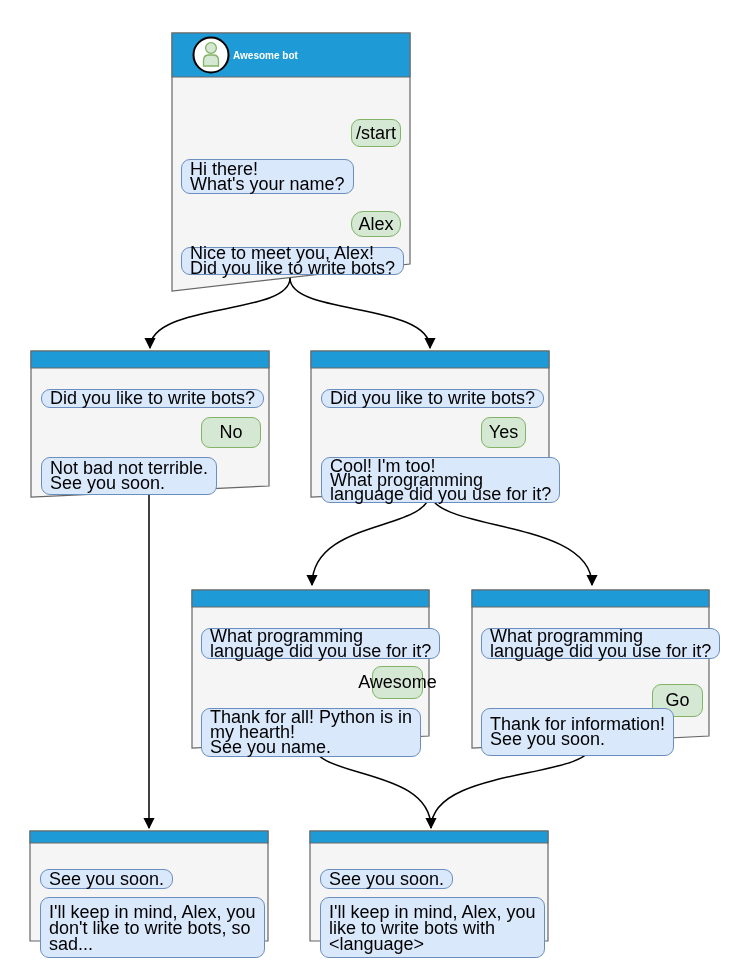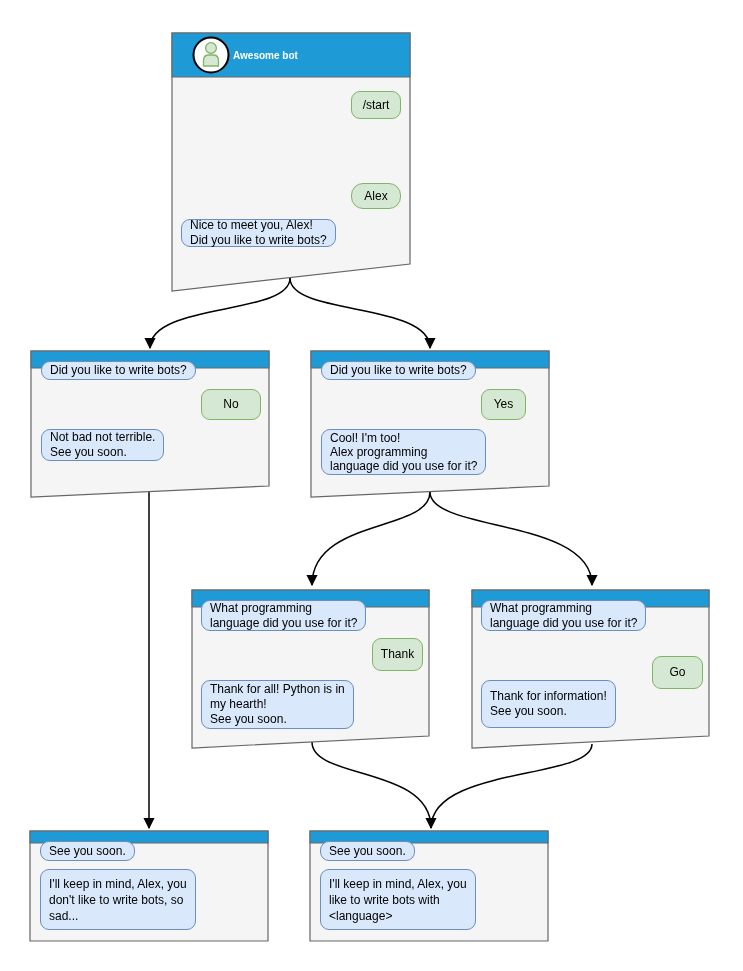--- a/index.html
+++ b/index.html
@@ -22,25 +22,26 @@
     overflow:hidden;
   }
   #shapes{position:absolute;left:0;top:0;}
   .win-shape{fill:var(--window-fill);stroke:var(--window-border);stroke-width:1.2;}
   .hdr-bar{fill:var(--header-blue);stroke:var(--window-border);stroke-width:1;}
   .edge{fill:none;stroke:var(--connector);stroke-width:1.5;}
   .bubble{
     position:absolute;
     box-sizing:border-box;
     display:flex;align-items:center;
-    font-size:12px;line-height:15px;color:var(--text);
+    font-size:18px;line-height:15px;color:var(--text);
     white-space:pre;
     border-radius:9px;
     padding:2px 8px;
     width:max-content;
+    margin-top:28px;
   }
   .bubble.bot{
     background:var(--bot-bubble-fill);
     border:1px solid var(--bot-bubble-border);
     justify-content:flex-start;
   }
   .bubble.user{
     background:var(--user-bubble-fill);
     border:1px solid var(--user-bubble-border);
     justify-content:center;
@@ -90,41 +91,43 @@
     <g>
       <circle cx="211" cy="55" r="17.5" fill="#ffffff" stroke="#000000" stroke-width="2"></circle>
       <circle cx="211" cy="48" r="5.4" fill="var(--user-bubble-fill)" stroke="var(--user-bubble-border)" stroke-width="1.3"></circle>
       <path d="M203.5,66 L203.5,60.5 Q203.5,55.5 208,55 L214,55 Q218.5,55.5 218.5,60.5 L218.5,66 Z" fill="var(--user-bubble-fill)" stroke="var(--user-bubble-border)" stroke-width="1.3"></path>
     </g>
   </svg>
 
   <div class="win-title" style="left:233px;top:33px;height:44px;">Awesome bot</div>
 
   <div class="bubble user" style="left:351px;top:91px;width:50px;height:28px;">/start</div>
+  <div class="bubble bot" style="left:181px;top:131px;height:35px;">Hi there!
+What's your name?</div>
   <div class="bubble user" style="left:351px;top:183px;width:50px;height:26px;border-radius:12px;">Alex</div>
   <div class="bubble bot" style="left:181px;top:219px;height:28px;">Nice to meet you, Alex!
 Did you like to write bots?</div>
 
   <div class="bubble bot" style="left:41px;top:361px;height:19px;">Did you like to write bots?</div>
   <div class="bubble user" style="left:201px;top:389px;width:60px;height:31px;">No</div>
-  <div class="bubble bot" style="left:41px;top:429px;height:32px;">Not bad not terrible.
+  <div class="bubble bot" style="left:41px;top:429px;height:38px;">Not bad not terrible.
 See you soon.</div>
 
   <div class="bubble bot" style="left:321px;top:361px;height:19px;">Did you like to write bots?</div>
   <div class="bubble user" style="left:481px;top:389px;width:45px;height:31px;">Yes</div>
   <div class="bubble bot" style="left:321px;top:429px;height:46px;line-height:14px;">Cool! I'm too!
-Alex programming
+What programming
 language did you use for it?</div>
 
   <div class="bubble bot" style="left:201px;top:600px;height:31px;">What programming
 language did you use for it?</div>
-  <div class="bubble user" style="left:372px;top:638px;width:51px;height:33px;">Thank</div>
+  <div class="bubble user" style="left:372px;top:638px;width:51px;height:33px;">Awesome</div>
   <div class="bubble bot" style="left:201px;top:680px;height:49px;">Thank for all! Python is in
 my hearth!
-See you soon.</div>
+See you name.</div>
 
   <div class="bubble bot" style="left:481px;top:600px;height:31px;">What programming
 language did you use for it?</div>
   <div class="bubble user" style="left:652px;top:656px;width:51px;height:33px;">Go</div>
   <div class="bubble bot" style="left:481px;top:680px;height:48px;">Thank for information!
 See you soon.</div>
 
   <div class="bubble bot" style="left:40px;top:841px;height:20px;">See you soon.</div>
   <div class="bubble bot" style="left:40px;top:869px;height:61px;line-height:16px;">I'll keep in mind, Alex, you
 don't like to write bots, so

